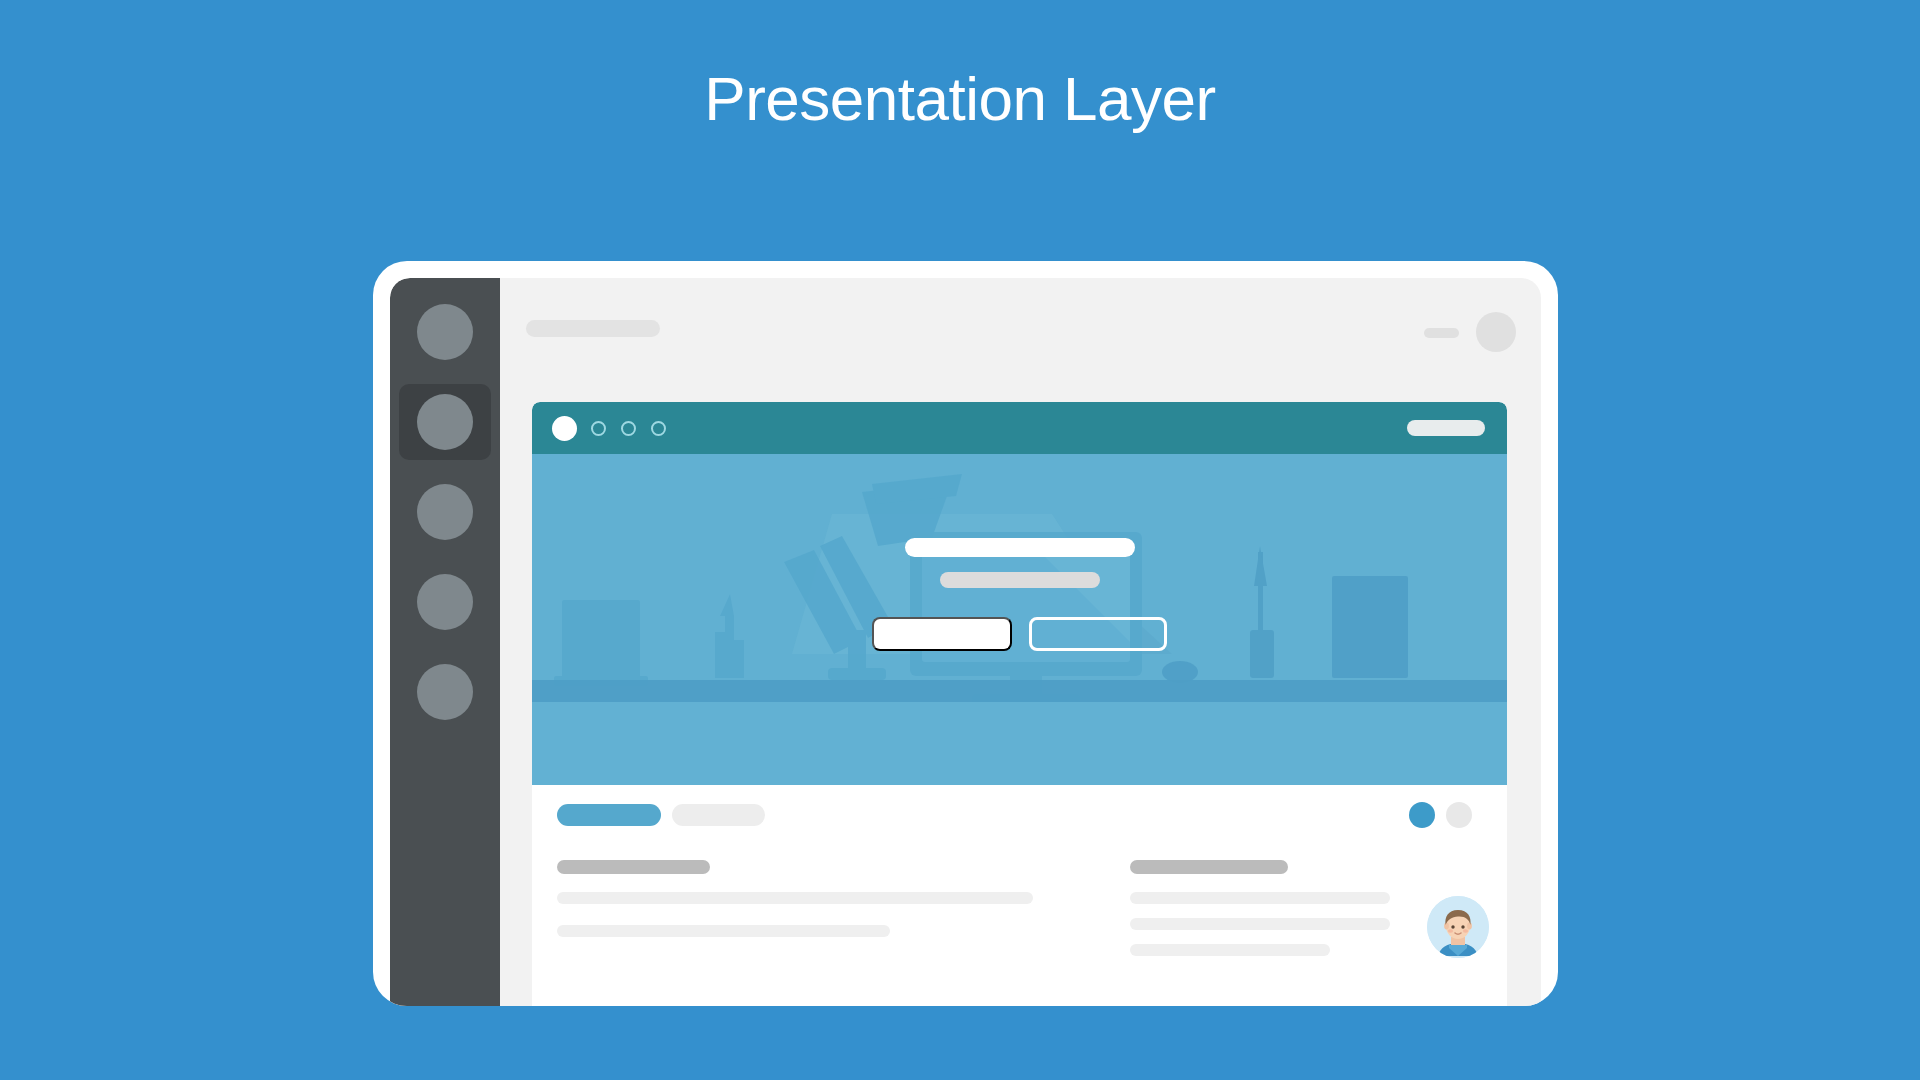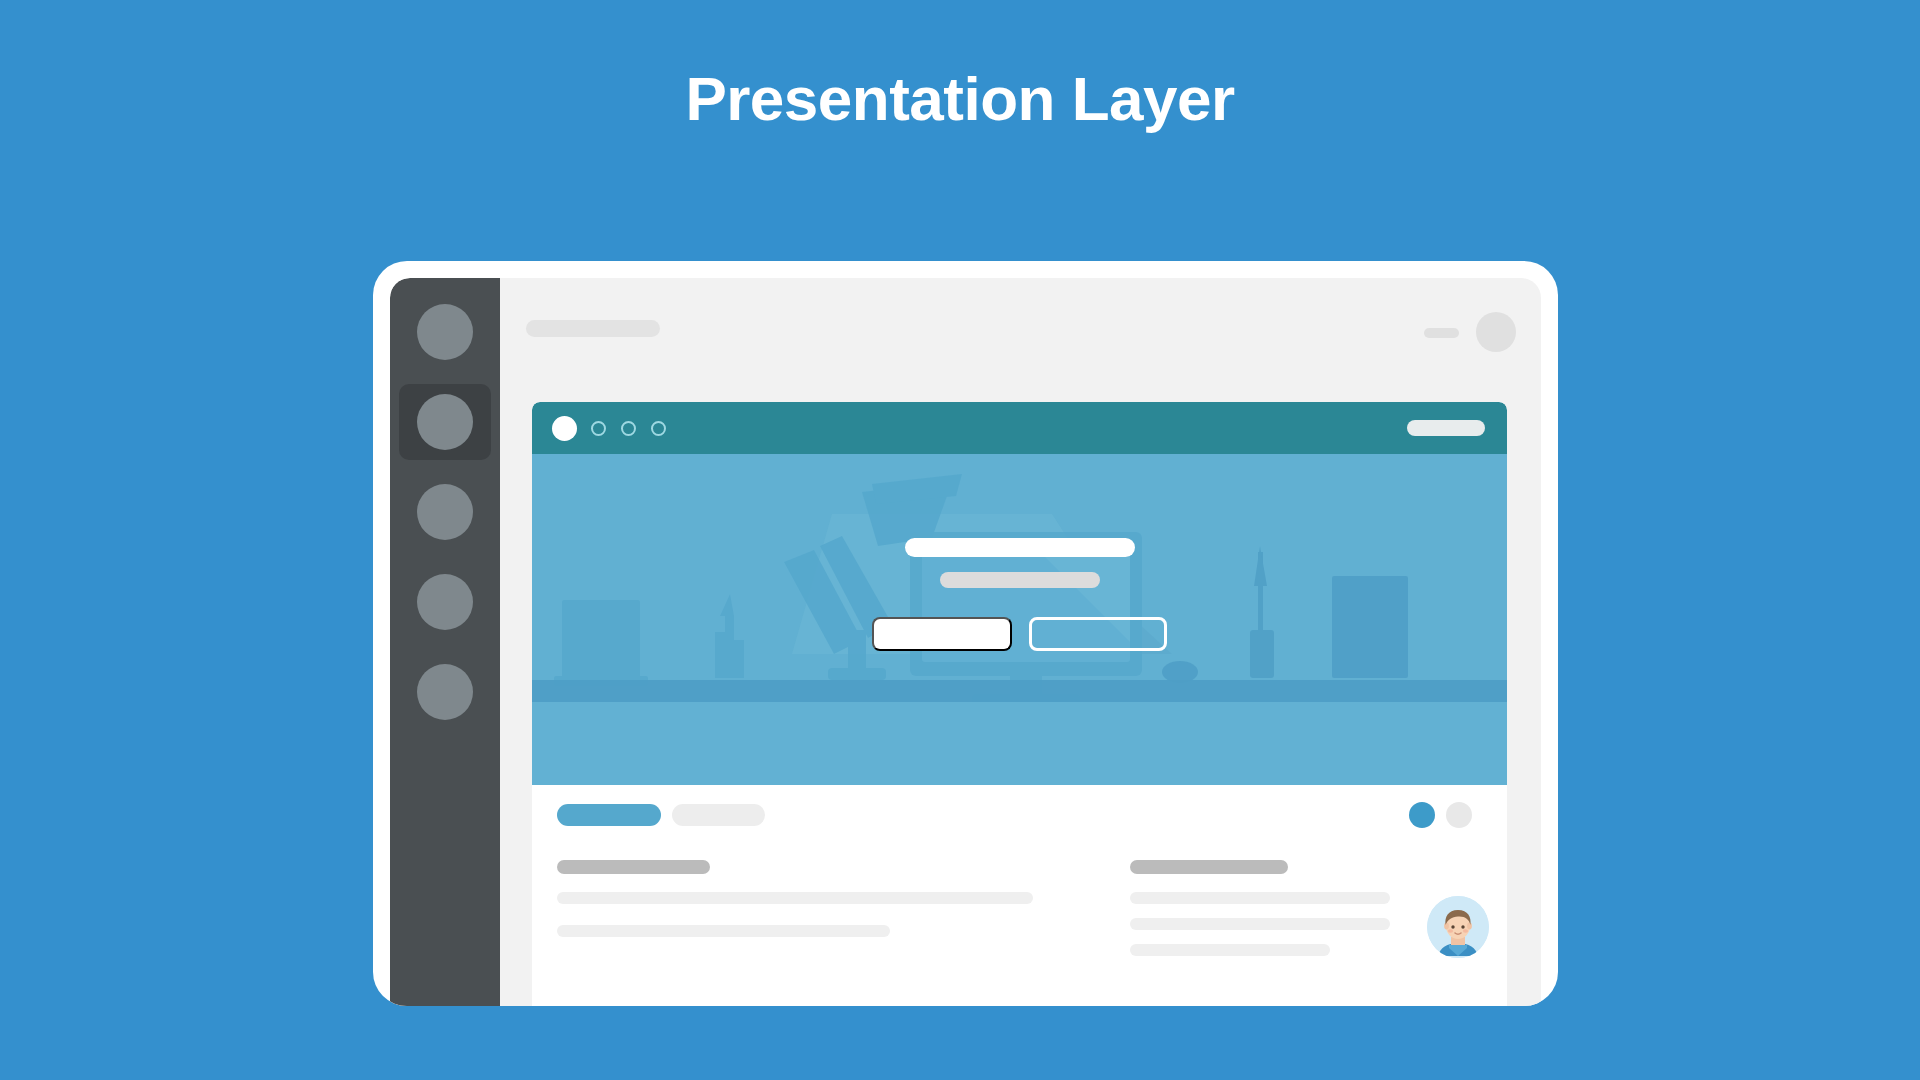--- a/index.html
+++ b/index.html
@@ -18,21 +18,21 @@
 
   
   .page-title {
     position: absolute;
     top: 68px;
     left: 0;
     width: 1920px;
     text-align: center;
     color: #ffffff;
     font-size: 62px;
-    font-weight: bold;
+    font-weight: normal;
     letter-spacing: -0.5px;
     line-height: 1;
   }
 
   
   .tablet {
     position: absolute;
     left: 373px;
     top: 261px;
     width: 1185px;

